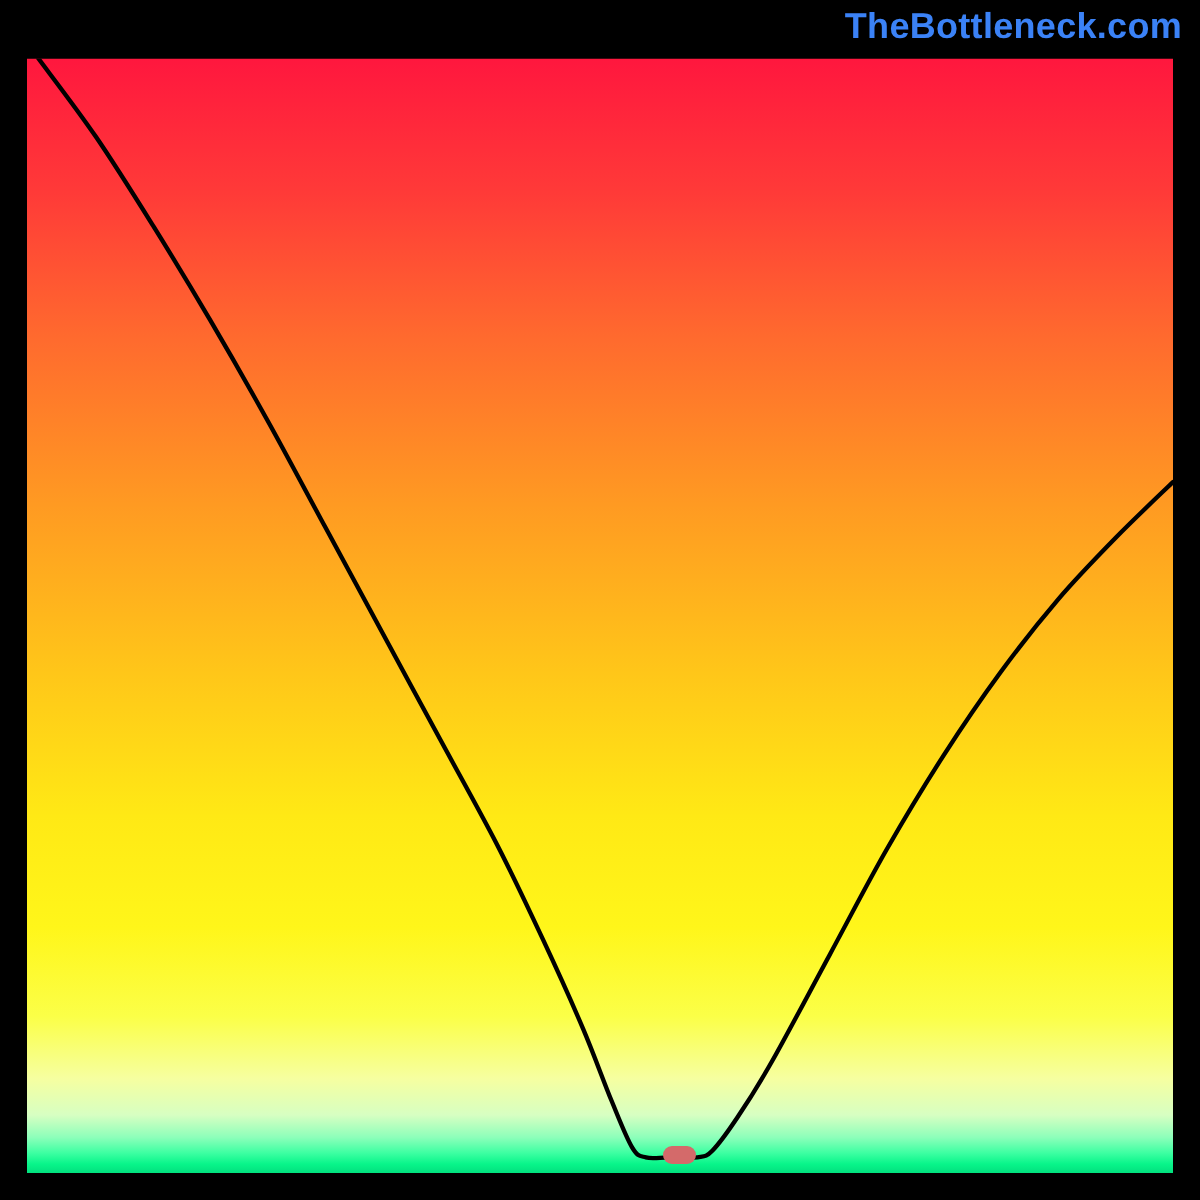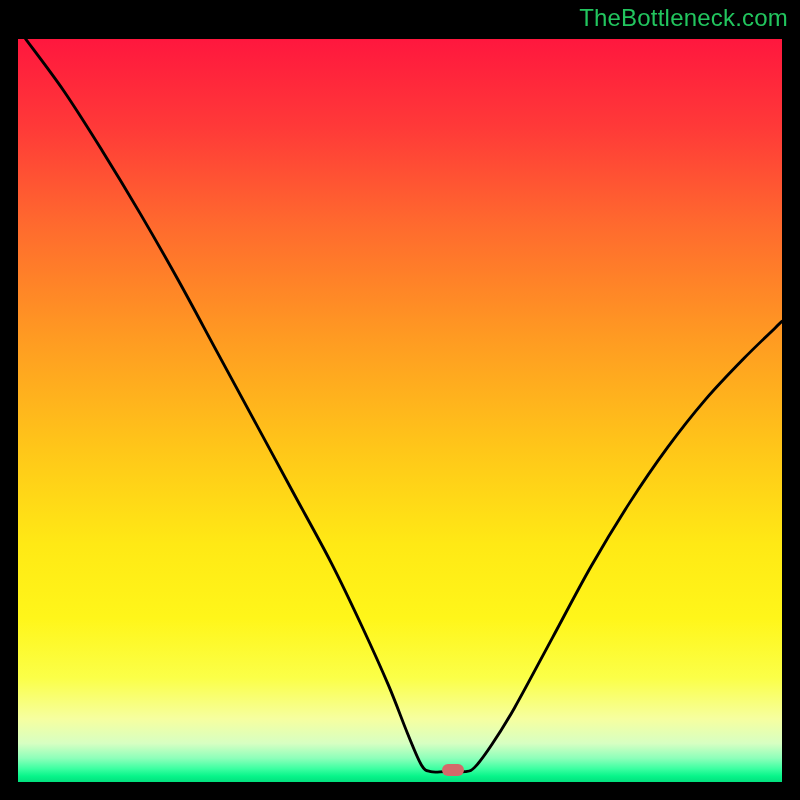--- a/index.html
+++ b/index.html
@@ -37,23 +37,23 @@
     position: absolute;
     left: 0;
     top: 0;
     width: 100%;
     height: 100%;
   }
   .watermark {
     position: absolute;
     top: 4px;
     right: 12px;
-    color: #22c55e;
+    color: #3b82f6;
     font-size: 24px;
-    font-weight: 400;
+    font-weight: 700;
     letter-spacing: 0.2px;
     user-select: none;
   }
   .marker {
     position: absolute;
     width: 22px;
     height: 12px;
     border-radius: 6px;
     transform: translate(-50%, -50%);
   }

